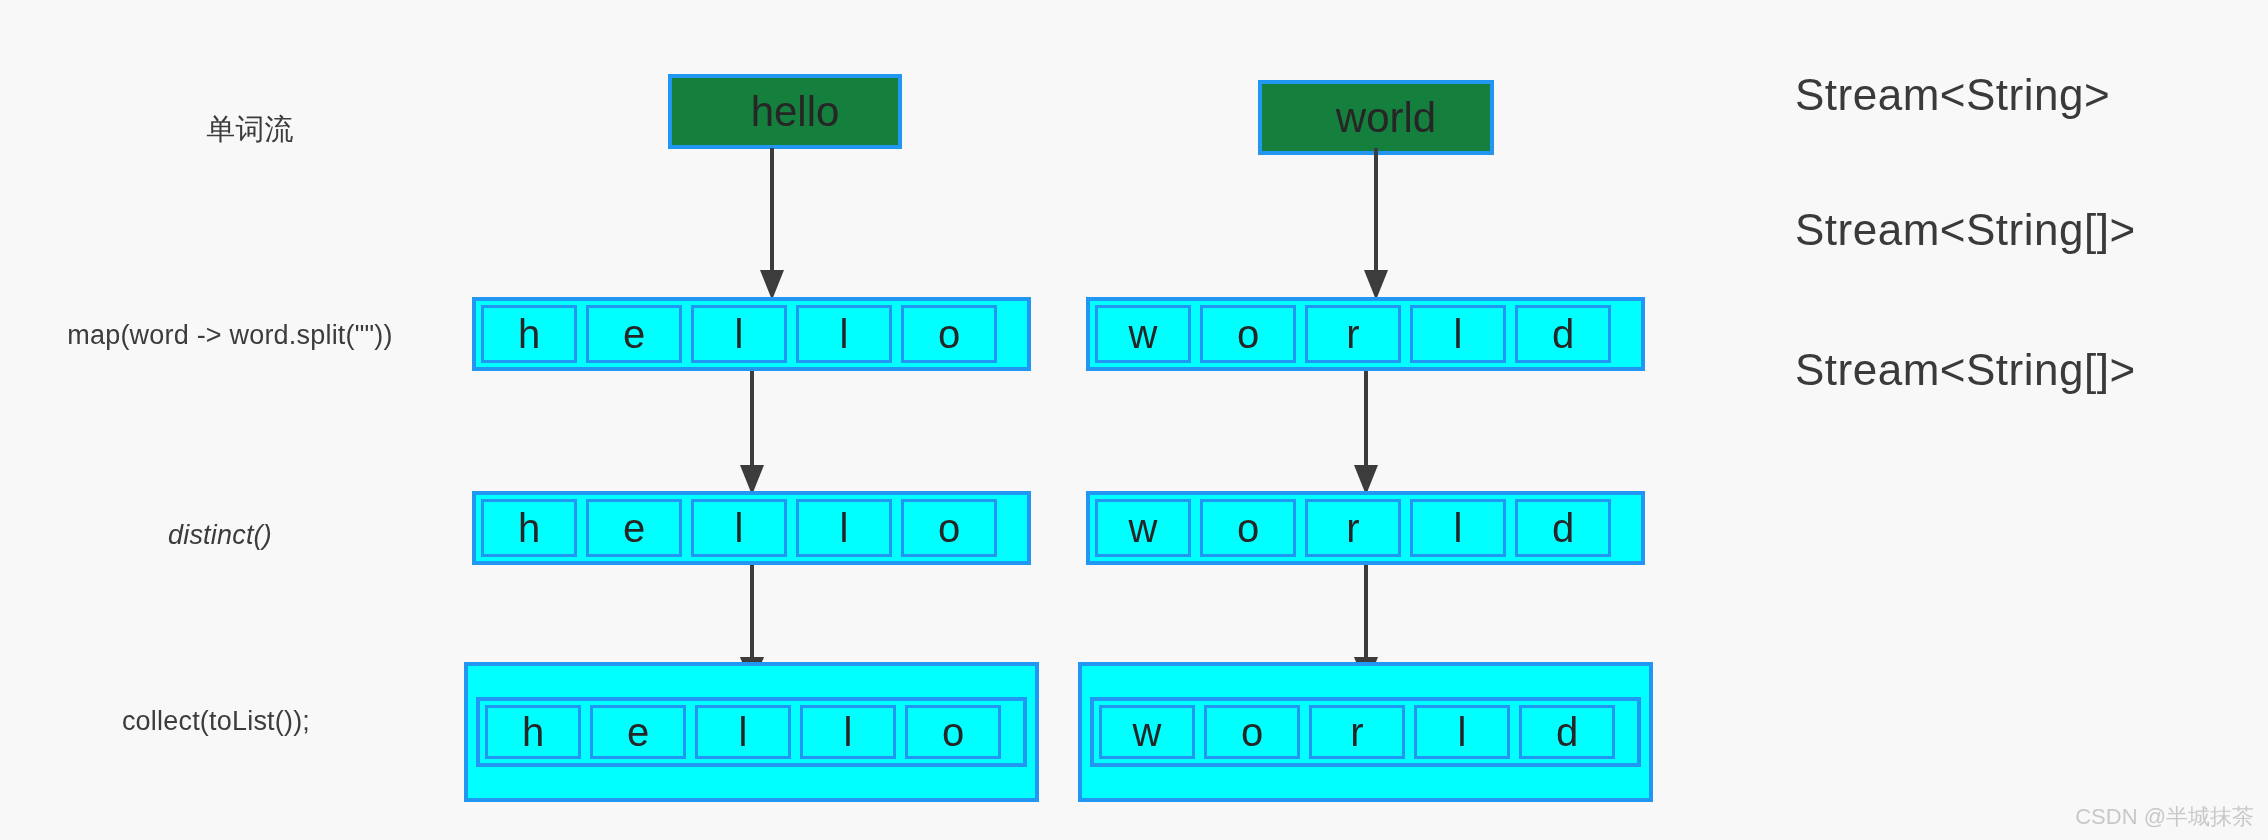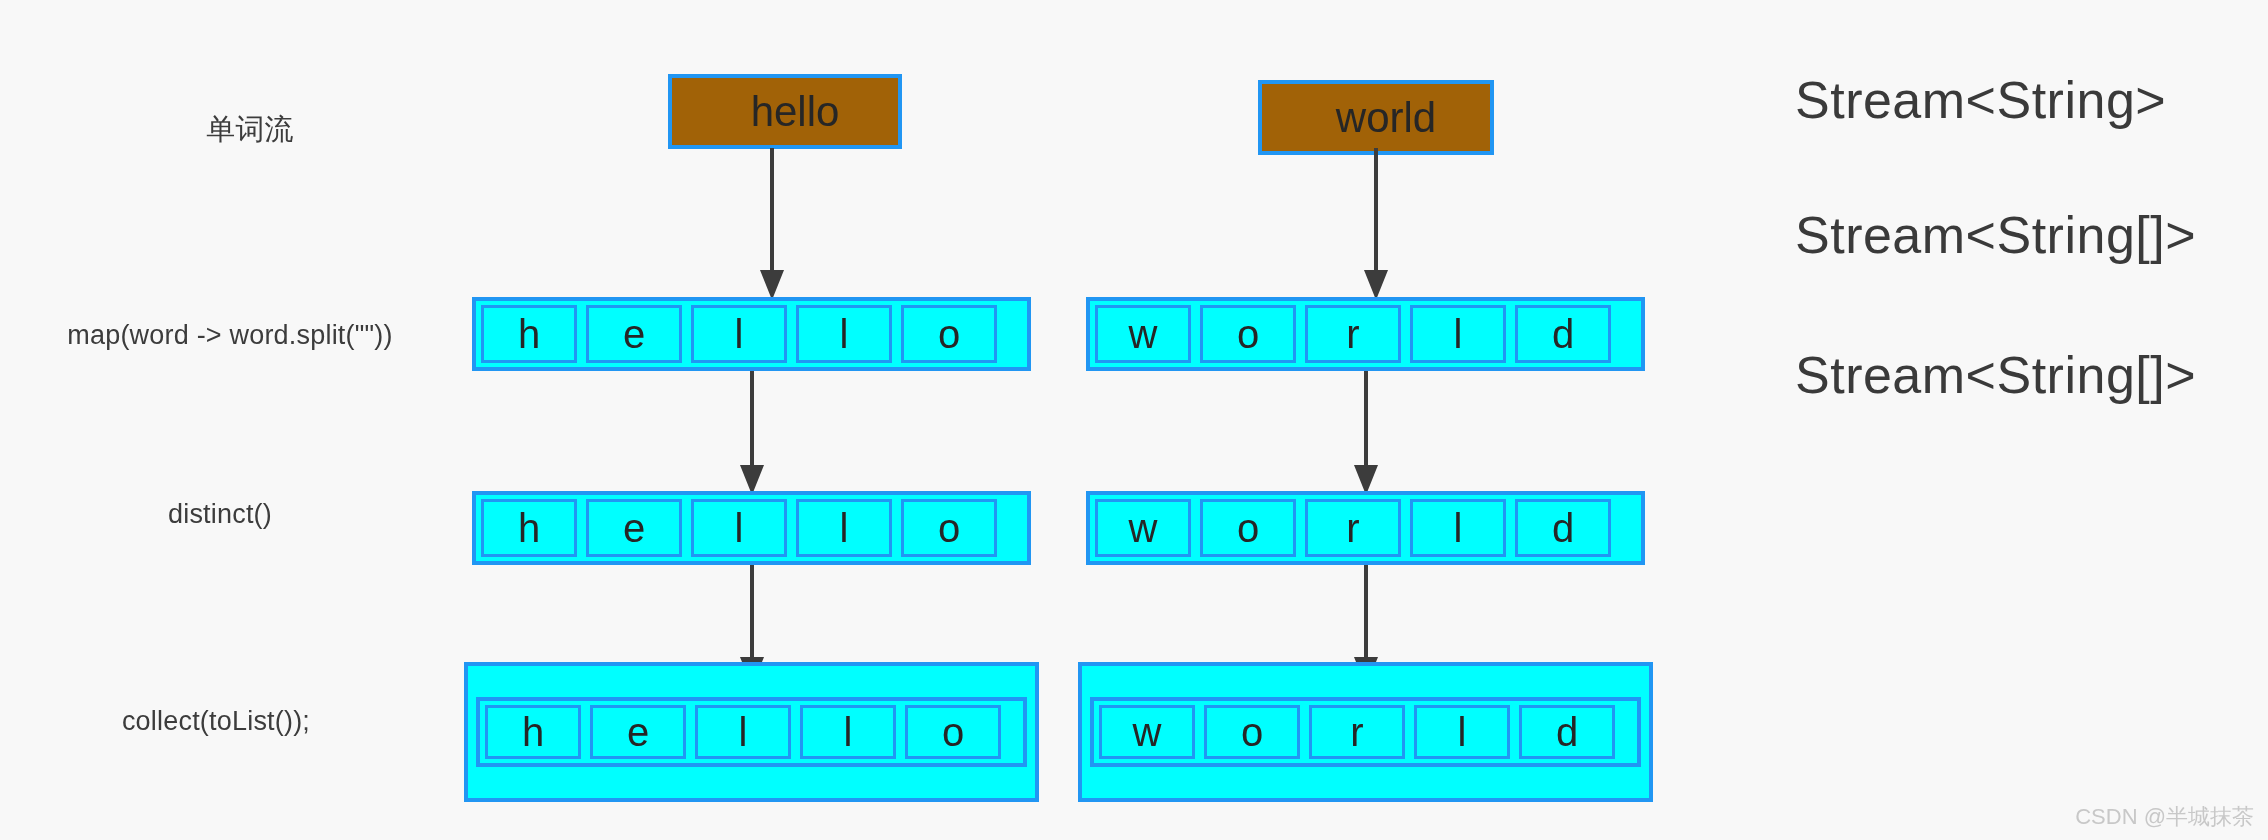--- a/index.html
+++ b/index.html
@@ -34,29 +34,29 @@
     letter-spacing: 0.2px;
   }
   .stage-label.cjk { font-size: 29px; }
 
   
   .type-label {
     position: absolute;
     text-align: left;
     color: #3a3a3a;
     white-space: nowrap;
-    font-size: 52px;
+    font-size: 44px;
     font-weight: 400;
     letter-spacing: 0.5px;
   }
 
   
   .word-box {
     position: absolute;
-    background: #a16207;
+    background: #15803d;
     border: 4px solid #2196f3;
     box-sizing: border-box;
     display: flex;
     align-items: center;
     justify-content: center;
     font-size: 42px;
     color: #262626;
     padding-left: 20px;
   }
 
@@ -167,21 +167,21 @@
 
   <svg class="arrow" style="left:732px; top:371px;" width="40" height="127">
     <line x1="20" y1="0" x2="20" y2="100" stroke="#3c3c3c" stroke-width="4"></line>
     <polygon points="20,124 8,94 32,94" fill="#3c3c3c"></polygon>
   </svg>
   <svg class="arrow" style="left:1346px; top:371px;" width="40" height="127">
     <line x1="20" y1="0" x2="20" y2="100" stroke="#3c3c3c" stroke-width="4"></line>
     <polygon points="20,124 8,94 32,94" fill="#3c3c3c"></polygon>
   </svg>
 
-  <div class="stage-label" style="left:40px; top:499px; width:360px;">distinct()</div>
+  <div class="stage-label" style="left:40px; top:520px; width:360px;font-style:italic;">distinct()</div>
 
   <div class="array-box" style="left:472px; top:491px; width:559px; height:74px;">
     <div class="char-cell" style="width:96px;">h</div>
     <div class="char-cell" style="width:96px;">e</div>
     <div class="char-cell" style="width:96px;">l</div>
     <div class="char-cell" style="width:96px;">l</div>
     <div class="char-cell" style="width:96px;">o</div>
   </div>
 
   <div class="array-box" style="left:1086px; top:491px; width:559px; height:74px;">

